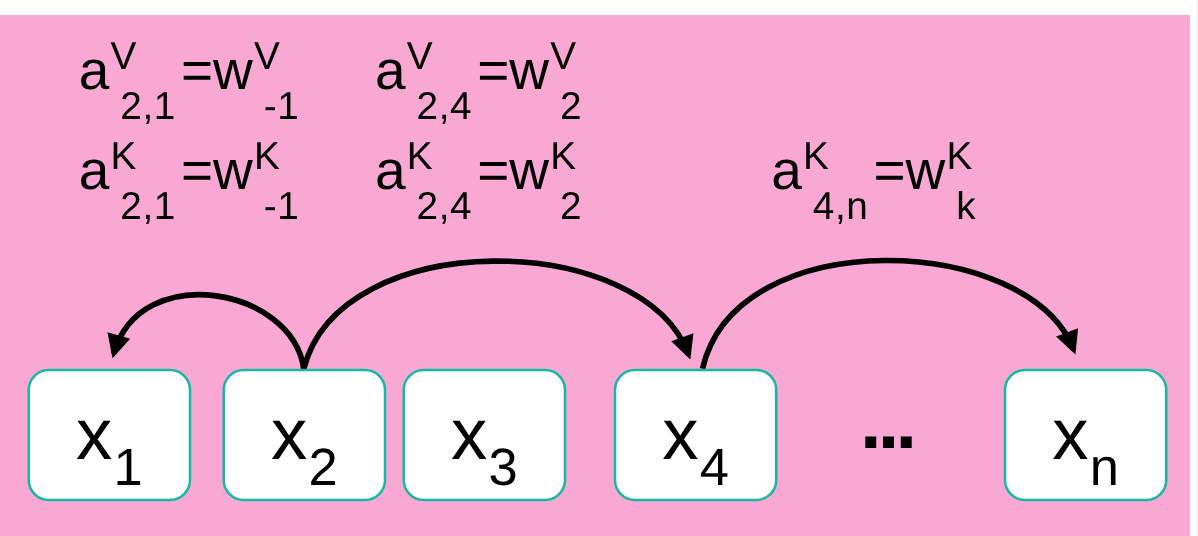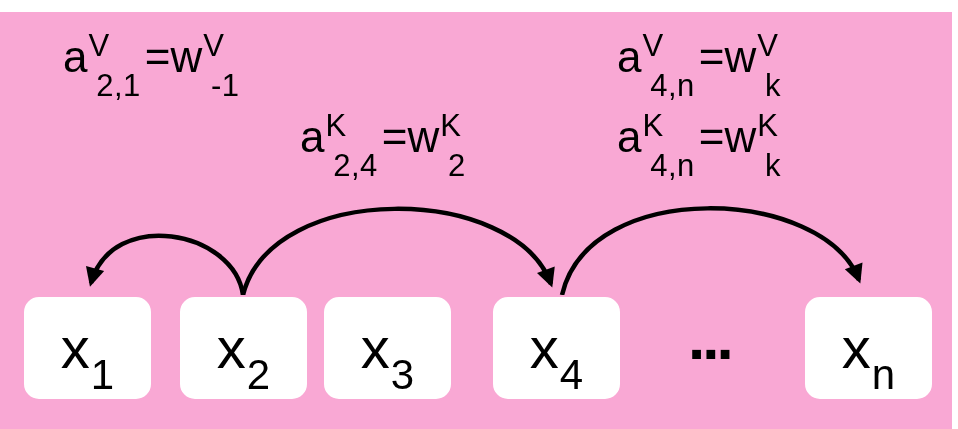--- a/index.html
+++ b/index.html
@@ -60,21 +60,21 @@
   }
 
   
   .node {
     position: absolute;
     top: 283px;
     width: 131px;
     height: 106px;
     box-sizing: border-box;
     background: #ffffff;
-    border: 2px solid #f9a8d4;
+    border: 2px solid #14b8a6;
     border-radius: 17px;
     display: flex;
     align-items: center;
     justify-content: center;
   }
   .node.n1 { left: 22px; }
   .node.n2 { left: 178px; }
   .node.n3 { left: 322px; }
   .node.n4 { left: 491px; align-items: center; }
   .node.n5 { left: 803px; }
@@ -102,23 +102,24 @@
     color: #000;
   }
 </style>
 </head>
 <body>
 
 <div class="canvas">
 
   <div class="eq r0c0"><span>a</span><sup>V</sup><sub>2,1</sub><span>=</span><span>w</span><sup>V</sup><sub>-1</sub></div>
 
+  <div class="eq r0c1"><span>a</span><sup>V</sup><sub>2,4</sub><span>=</span><span>w</span><sup>V</sup><sub>2</sub></div>
 
-  <div class="eq r0c2"><span>a</span><sup>V</sup><sub>4,n</sub><span>=</span><span>w</span><sup>V</sup><sub>k</sub></div>
 
+  <div class="eq r1c0"><span>a</span><sup>K</sup><sub>2,1</sub><span>=</span><span>w</span><sup>K</sup><sub>-1</sub></div>
 
   <div class="eq r1c1"><span>a</span><sup>K</sup><sub>2,4</sub><span>=</span><span>w</span><sup>K</sup><sub>2</sub></div>
 
   <div class="eq r1c2"><span>a</span><sup>K</sup><sub>4,n</sub><span>=</span><span>w</span><sup>K</sup><sub>k</sub></div>
 
   <svg class="arrows" viewBox="0 0 958 429" xmlns="http://www.w3.org/2000/svg">
     <defs>
       <marker id="ah" viewBox="0 0 10 10" refX="8" refY="5" markerWidth="5.2" markerHeight="4.2" orient="auto">
         <path d="M 0 0 L 10 5 L 0 10 z" fill="#000000"></path>
       </marker>

